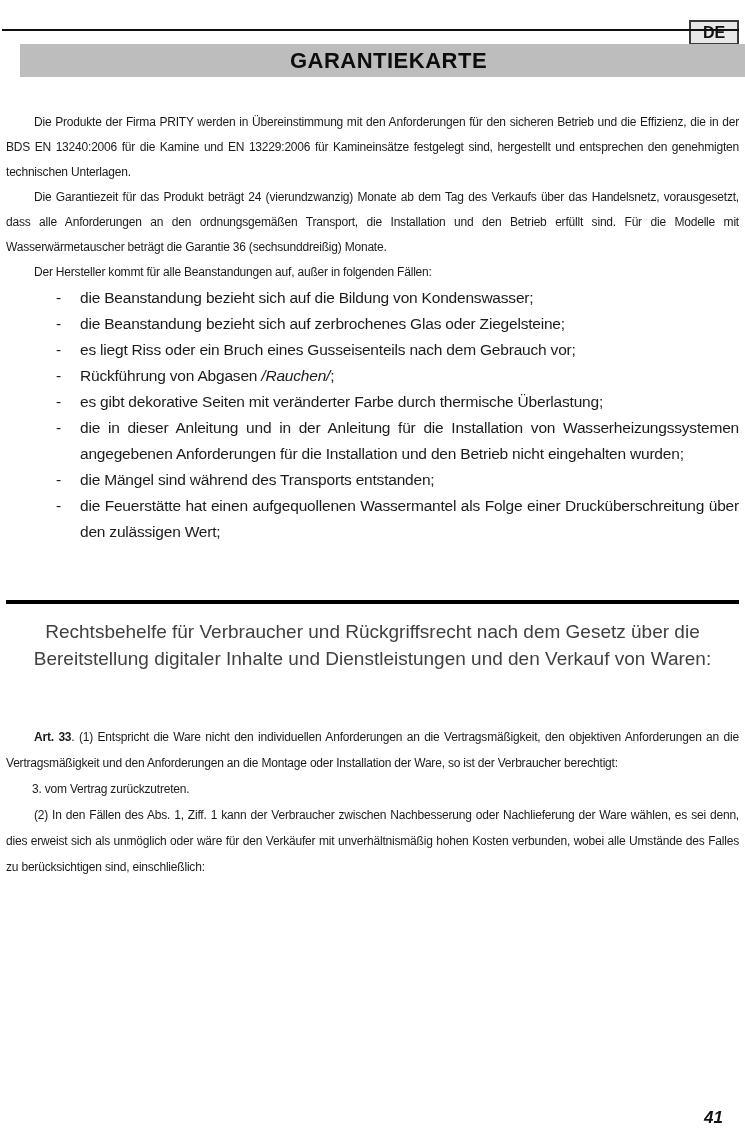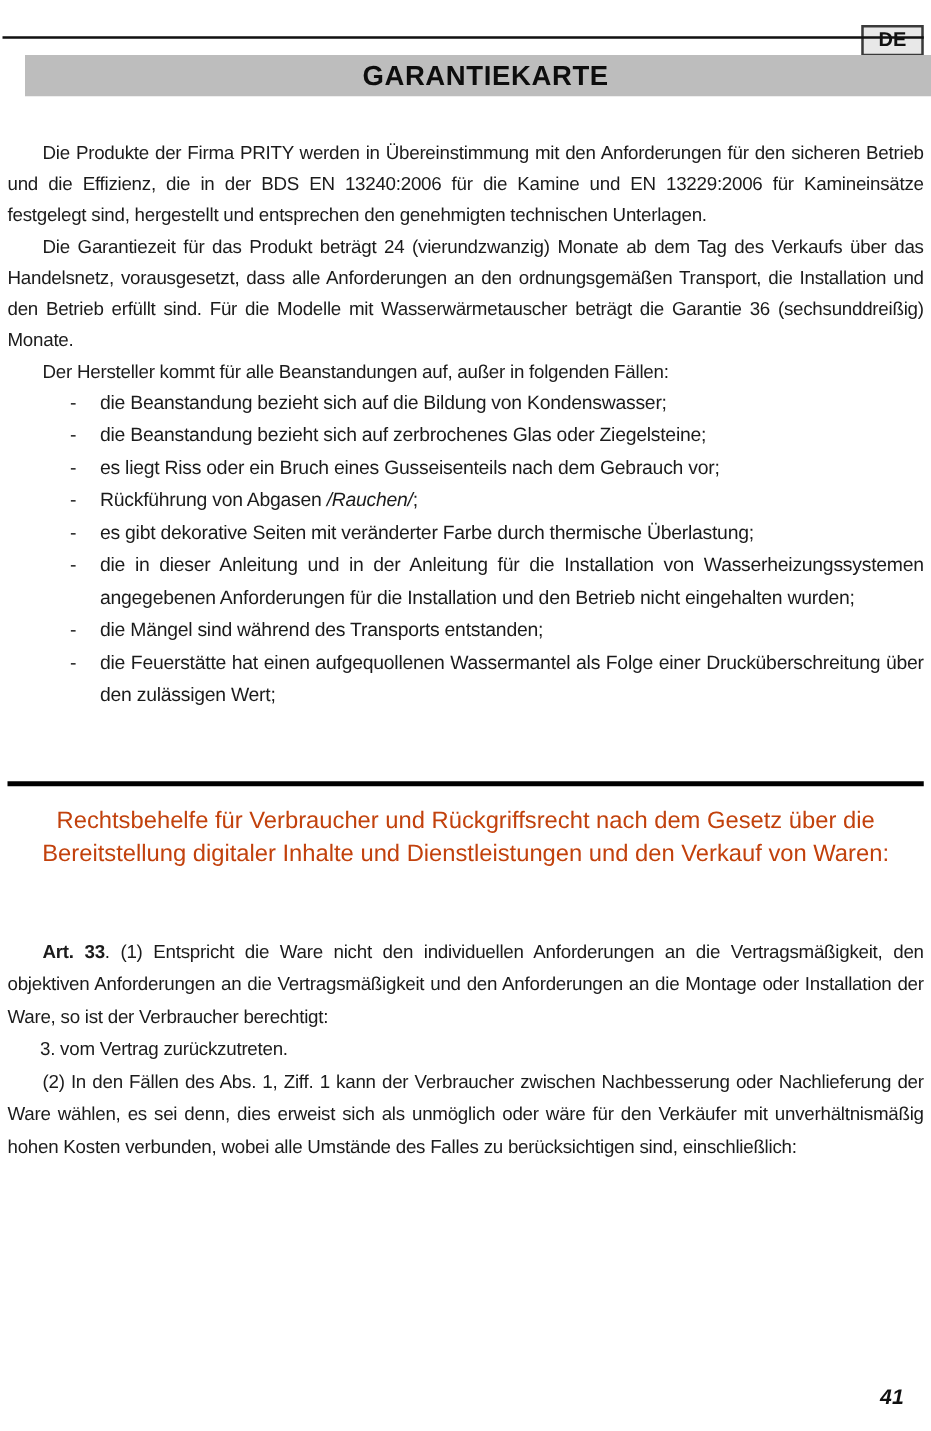--- a/index.html
+++ b/index.html
@@ -63,21 +63,21 @@
     position: absolute;
     top: 110px;
     left: 0;
     width: 745px;
     padding: 0 6px;
     box-sizing: border-box;
   }
 
   .para {
     margin: 0;
-    font-size: 15px;
+    font-size: 12px;
     line-height: 25px;
     letter-spacing: -0.2px;
     text-align: justify;
     text-indent: 28px;
   }
 
   .bullet-list { margin: 0; }
   .bullet-item {
     position: relative;
     padding-left: 74px;
@@ -98,21 +98,21 @@
     height: 4px;
     background: #000;
     width: 100%;
   }
 
   .section-heading {
     margin: 14px 6px 0 6px;
     font-size: 19px;
     line-height: 27px;
     text-align: center;
-    color: #c2410c;
+    color: #404040;
   }
 
   .legal-block { margin-top: 52px; }
   .legal-block .para { line-height: 26px; }
   .numbered { text-indent: 26px; }
 
   .page-number {
     position: absolute;
     right: 22px;
     top: 1108px;

